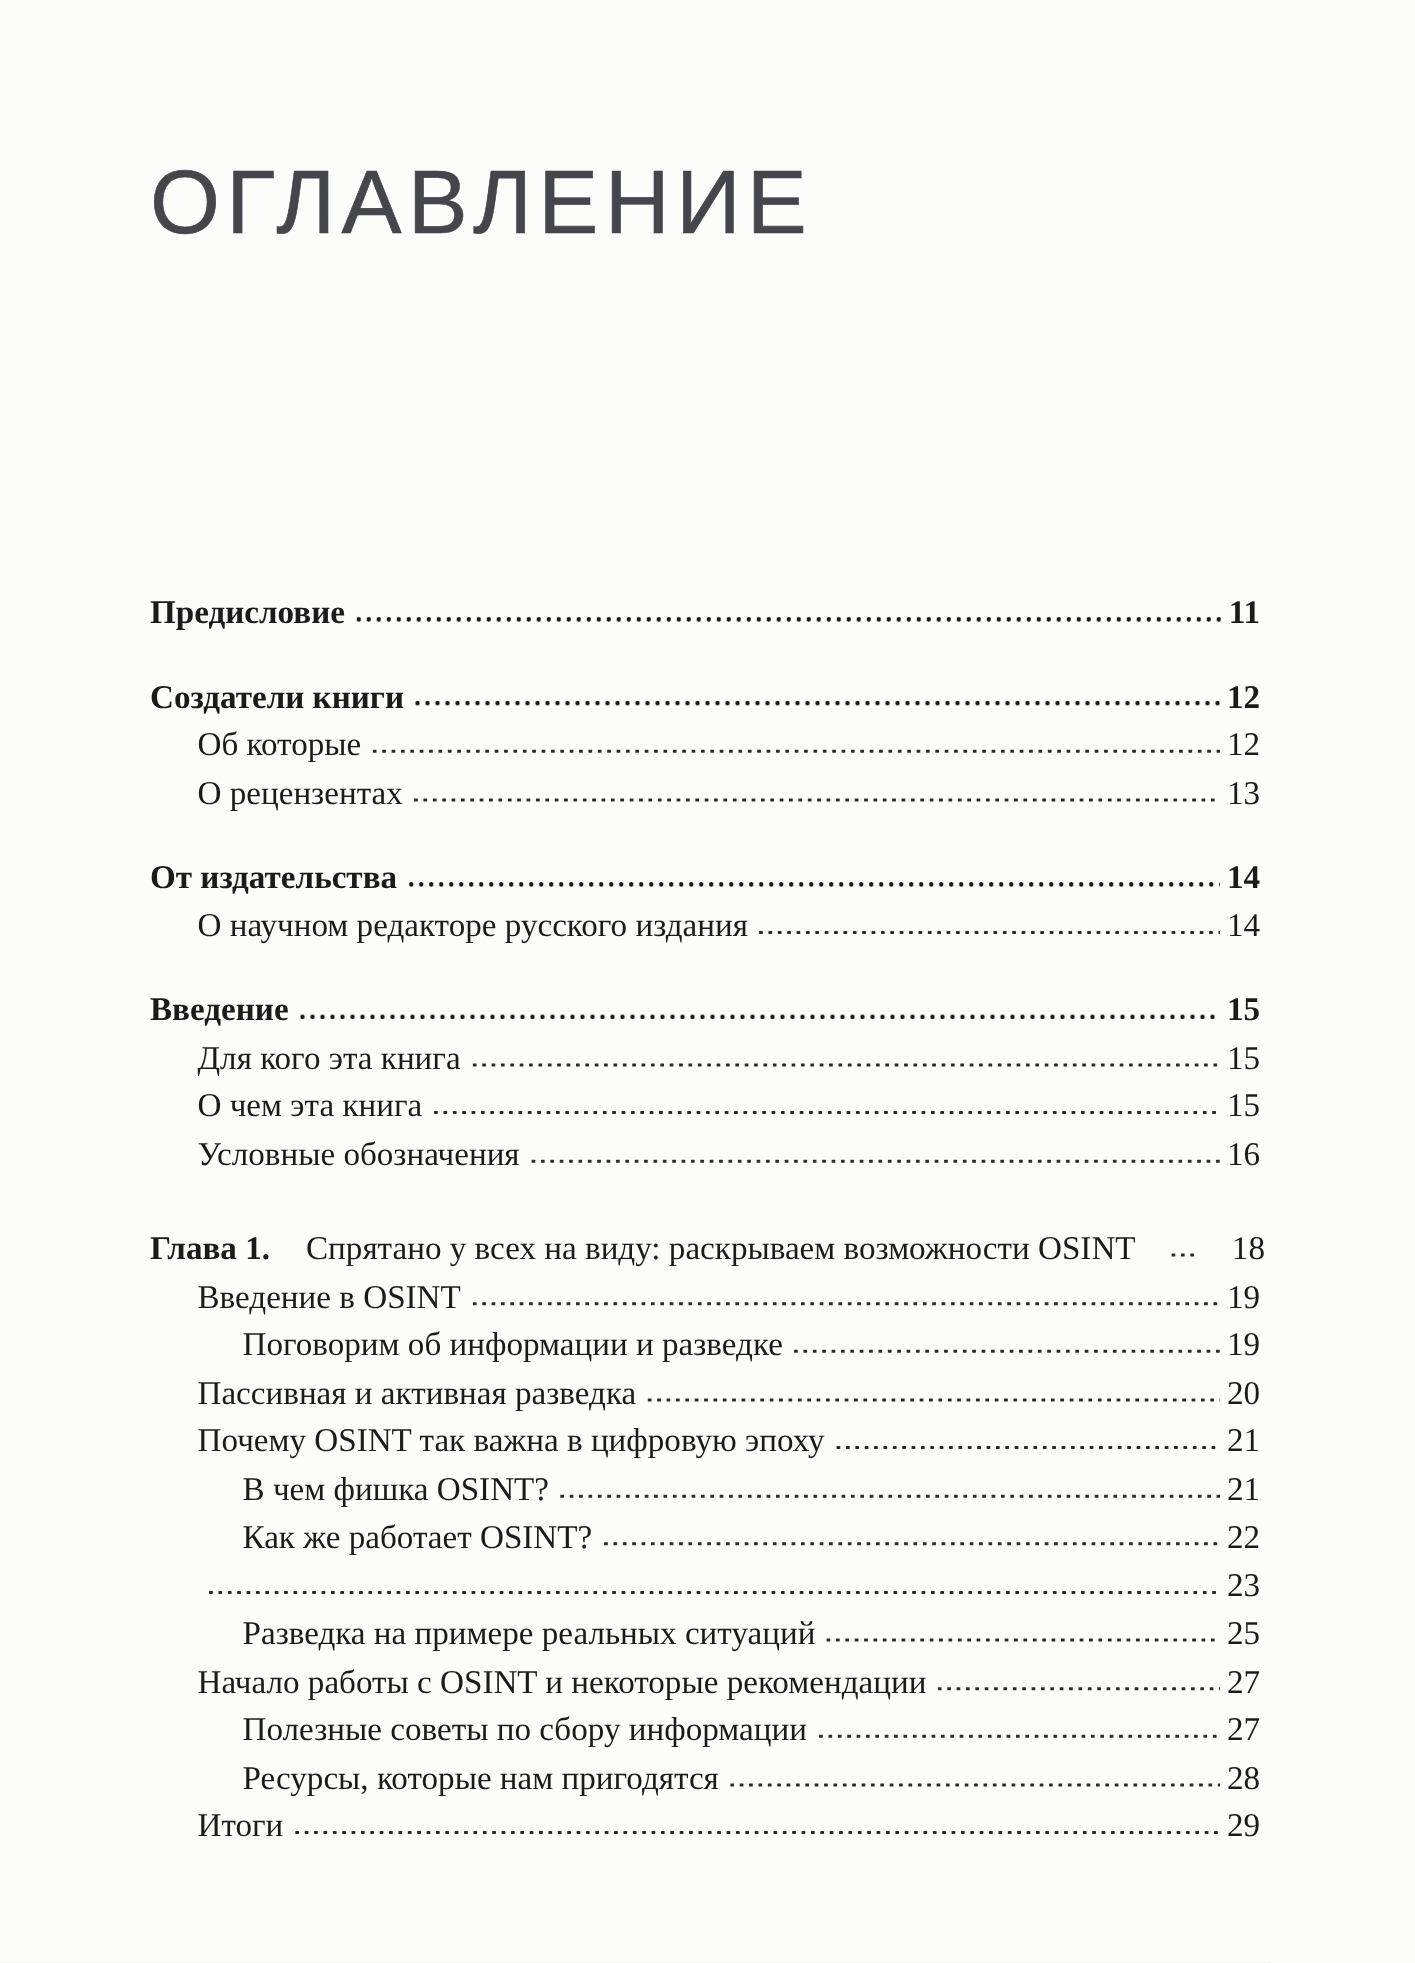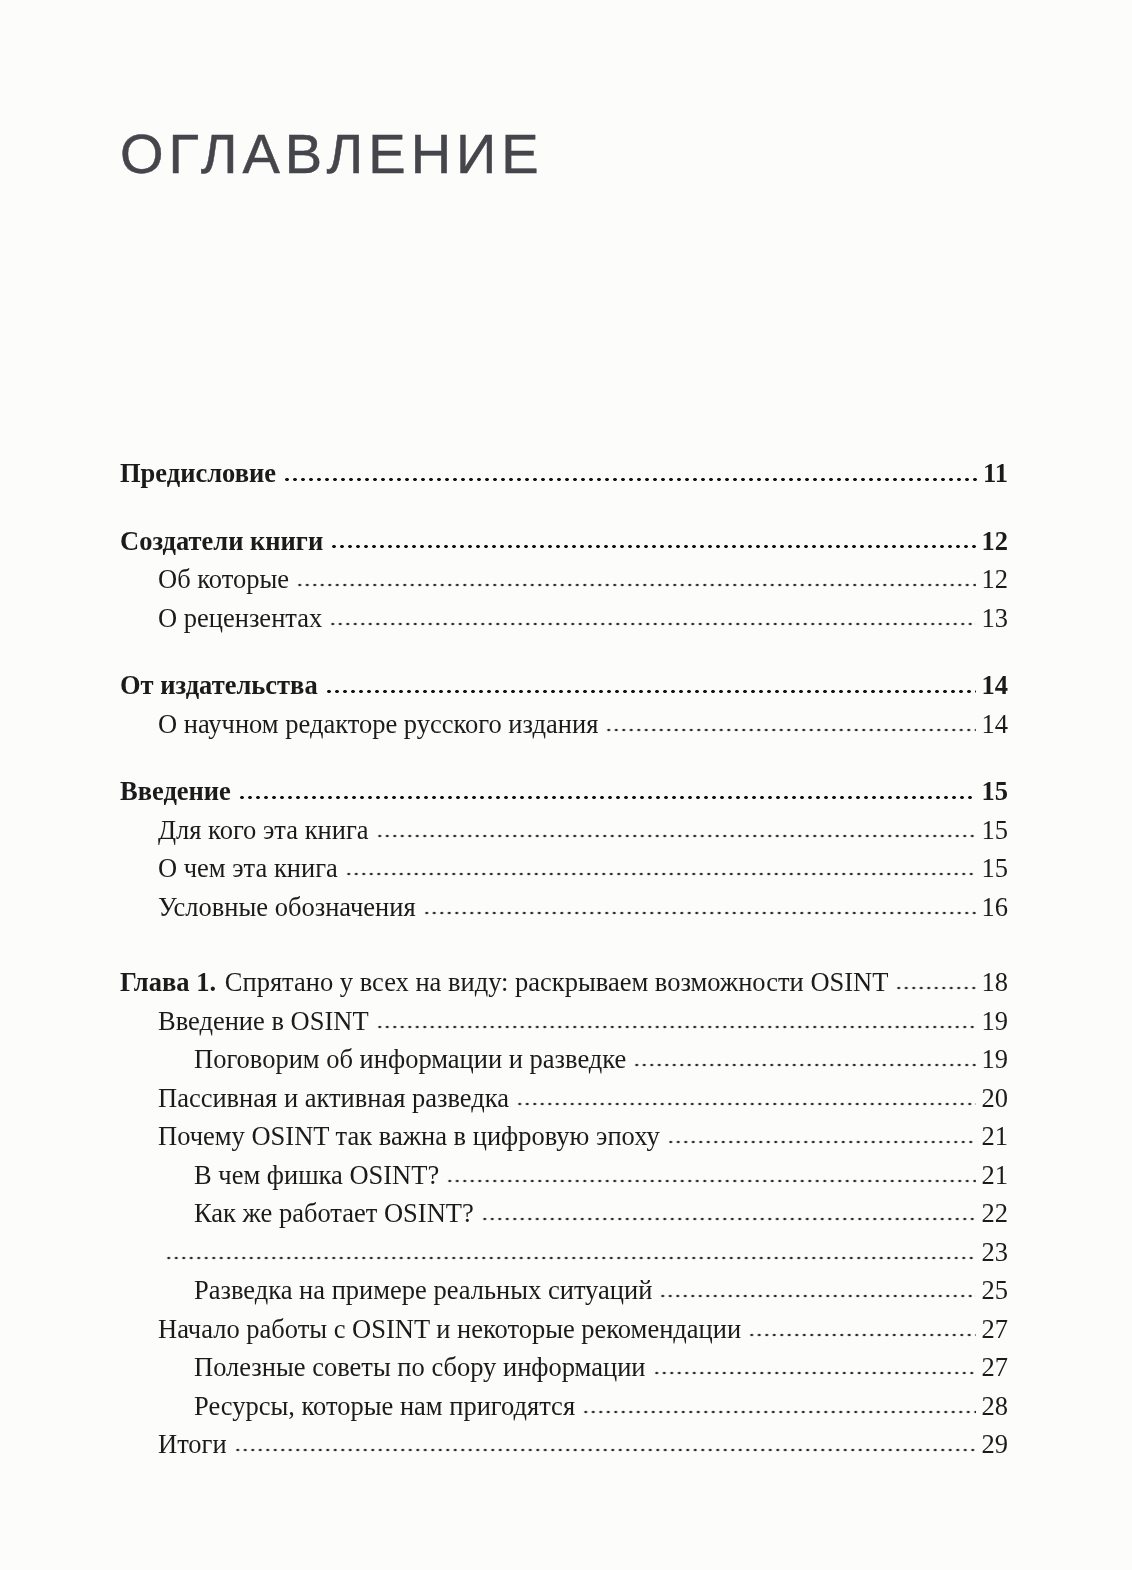--- a/index.html
+++ b/index.html
@@ -15,21 +15,21 @@
     padding: 126px 124px 0 120px;
     overflow: hidden;
     font-family: "Liberation Serif", "DejaVu Serif", serif;
     color: #1b1b1c;
   }
 
   .doc-title {
     margin: 0;
     font-family: "Liberation Sans", "DejaVu Sans", sans-serif;
     font-weight: 500;
-    font-size: 56px;
+    font-size: 72px;
     line-height: 1;
     letter-spacing: 5px;
     color: #45454c;
     -webkit-text-stroke: 0.5px #45454c;
   }
 
   .toc {
     margin-top: 272px;
     font-size: 26.5px;
   }
@@ -37,21 +37,21 @@
   .toc-row {
     display: flex;
     align-items: baseline;
     line-height: 38.5px;
     white-space: nowrap;
   }
   .toc-row.lvl1 { padding-left: 38px; }
   .toc-row.lvl2 { padding-left: 74px; }
   .toc-row.b { font-weight: bold; }
   .toc-row.gap-section { margin-top: 29px; }
-  .toc-row.gap-chapter { margin-top: 37px; }
+  .toc-row.gap-chapter { margin-top: 37px; gap: 20px; }
 
   .prefix { font-weight: bold; margin-right: 0.33em; }
 
   .leader {
     flex: 1;
     min-width: 24px;
     height: 1em;
     margin: 0 4px 0 7px;
     background-image: radial-gradient(circle, #272727 1.35px, rgba(0,0,0,0) 1.6px);
     background-size: 7.5px 4px;

